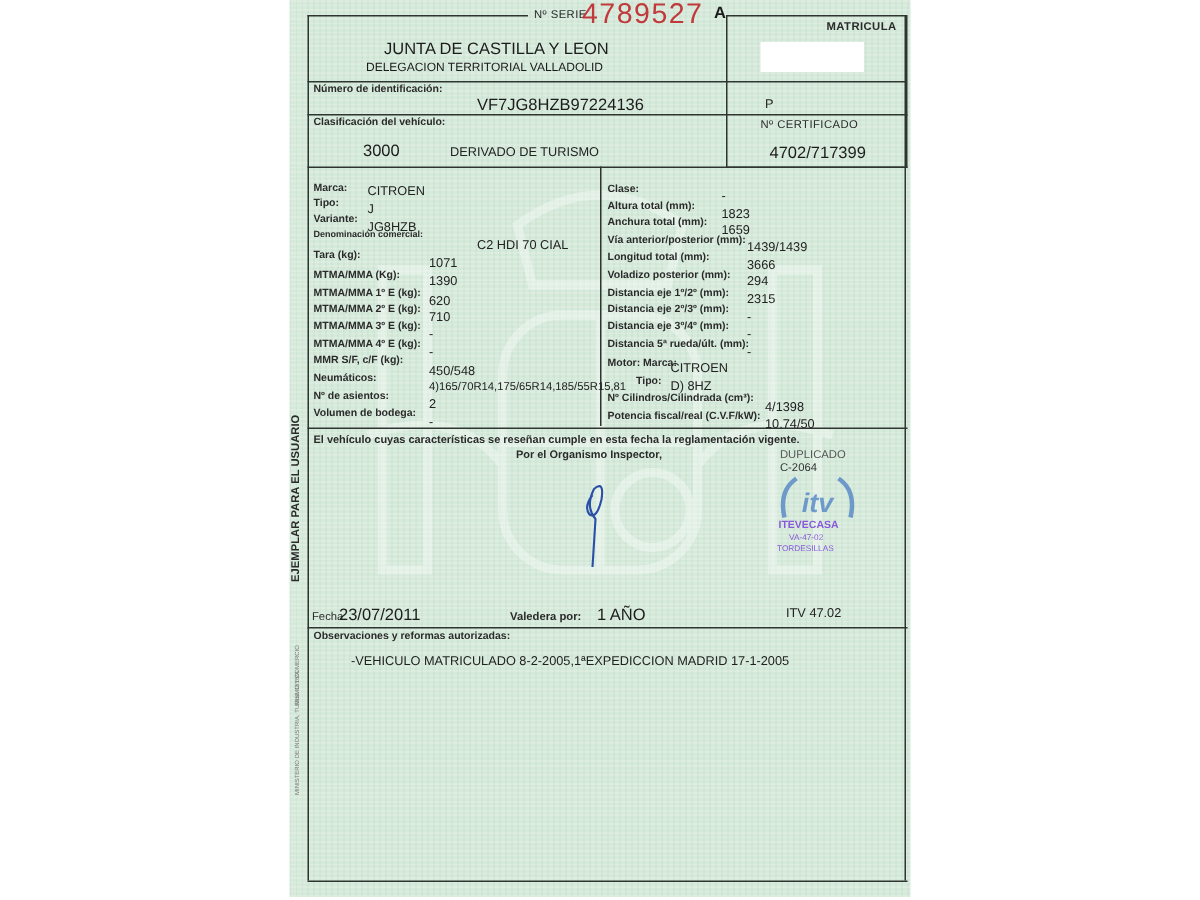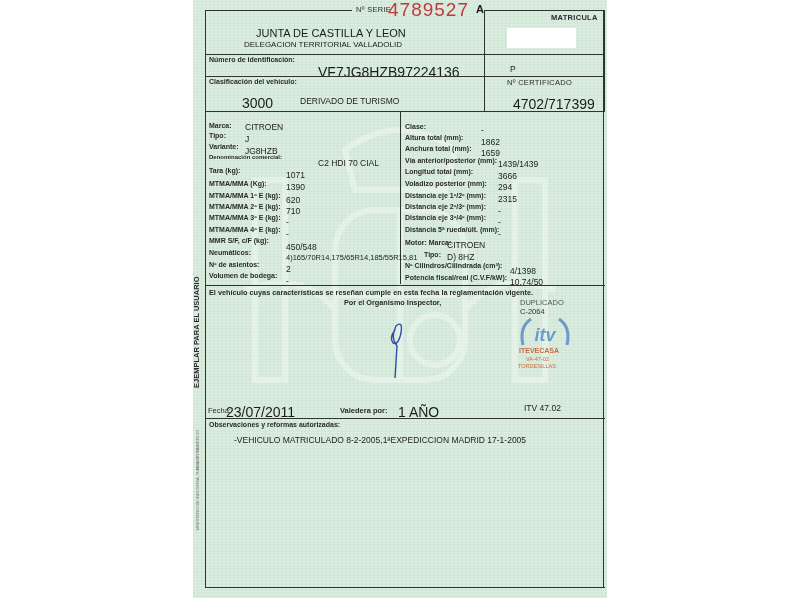--- a/index.html
+++ b/index.html
@@ -8,26 +8,26 @@
     background-image:repeating-linear-gradient(0deg,rgba(255,255,255,0.18) 0 1px,transparent 1px 3px),
                      repeating-linear-gradient(90deg,rgba(120,160,130,0.08) 0 1px,transparent 1px 4px);}
   .crest{position:absolute;left:215px;top:120px;width:370px;height:290px;opacity:0.35;}
   .box{position:absolute;border:1.5px solid #2e3430;}
   .hline{position:absolute;height:0;border-top:1.5px solid #2e3430;}
   .vline{position:absolute;width:0;border-left:1.5px solid #2e3430;}
   .t{position:absolute;white-space:nowrap;}
   .lbl{font-size:7px;font-weight:bold;color:#2a2a2a;}
   .lblw{font-size:7.5px;color:#2a2a2a;letter-spacing:0.3px;}
   .val{font-size:8.5px;color:#222;}
-  .big{font-size:14px;color:#1c1c1c;}
+  .big{font-size:11px;color:#1c1c1c;}
   .serie-num{font-size:19px;color:#c0393b;letter-spacing:1px;}
   .redact{position:absolute;left:507px;top:28px;width:69px;height:20px;background:#ffffff;}
   .vert{position:absolute;transform:rotate(-90deg);transform-origin:left top;font-size:7.5px;font-weight:bold;color:#2a2a2a;white-space:nowrap;}
   .vert-small{position:absolute;transform:rotate(-90deg);transform-origin:left top;font-size:4px;color:#777;white-space:nowrap;}
-  .stamp{position:absolute;left:515px;top:315px;width:60px;height:60px;color:#c2410c;opacity:0.75;}
+  .stamp{position:absolute;left:515px;top:315px;width:60px;height:60px;color:#6d28d9;opacity:0.75;}
 </style>
 </head>
 <body>
 
 <div class="paper"></div>
 
 <svg class="crest" viewBox="0 0 370 290">
   <g fill="none" stroke="#ffffff" stroke-width="6">
     <path d="M130 30 Q185 -10 240 30 L230 70 L140 70 Z"></path>
     <rect x="120" y="90" width="130" height="170" rx="40"></rect>
@@ -99,21 +99,21 @@
   <div class="t lbl" style="left:209px;top:261px;">Nº de asientos:</div>
   <div class="t val" style="left:286px;top:264px;">2</div>
   <div class="t lbl" style="left:209px;top:272px;">Volumen de bodega:</div>
   <div class="t val" style="left:286px;top:276px;">-</div>
 </div>
 
 <div>
   <div class="t lbl" style="left:405px;top:123px;">Clase:</div>
   <div class="t val" style="left:481px;top:125px;">-</div>
   <div class="t lbl" style="left:405px;top:134px;">Altura total (mm):</div>
-  <div class="t val" style="left:481px;top:137px;">1862</div>
+  <div class="t val" style="left:481px;top:137px;">1823</div>
   <div class="t lbl" style="left:405px;top:145px;">Anchura total (mm):</div>
   <div class="t val" style="left:481px;top:148px;">1659</div>
   <div class="t lbl" style="left:405px;top:157px;">Vía anterior/posterior (mm):</div>
   <div class="t val" style="left:498px;top:159px;">1439/1439</div>
   <div class="t lbl" style="left:405px;top:168px;">Longitud total (mm):</div>
   <div class="t val" style="left:498px;top:171px;">3666</div>
   <div class="t lbl" style="left:405px;top:180px;">Voladizo posterior (mm):</div>
   <div class="t val" style="left:498px;top:182px;">294</div>
   <div class="t lbl" style="left:405px;top:192px;">Distancia eje 1º/2º (mm):</div>
   <div class="t val" style="left:498px;top:194px;">2315</div>

